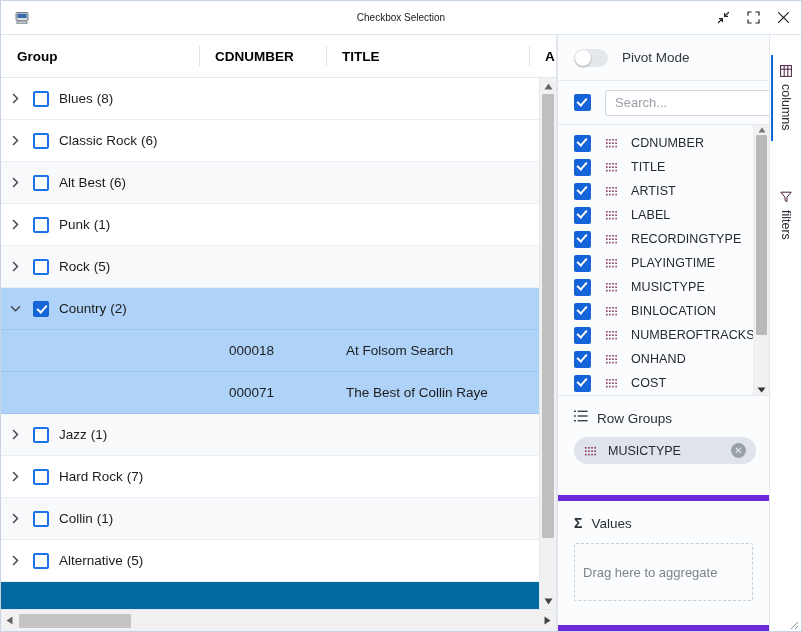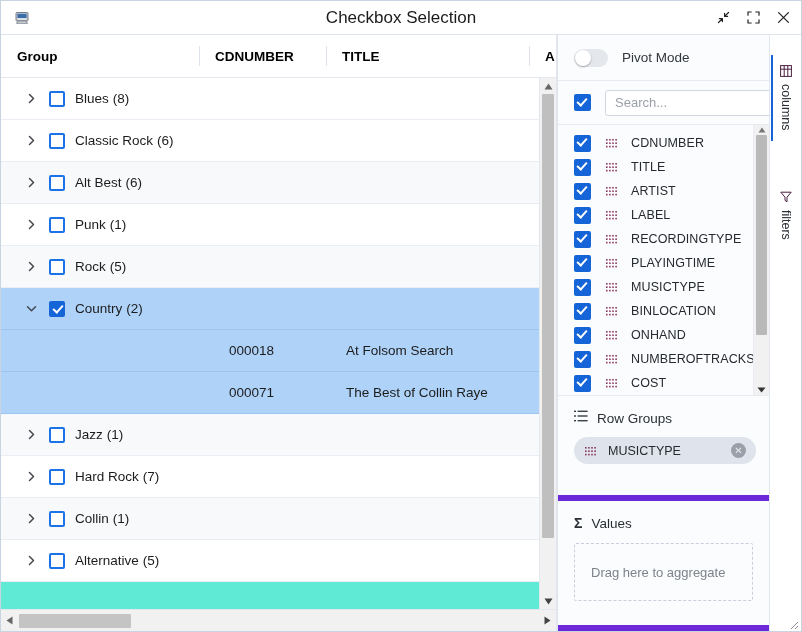--- a/index.html
+++ b/index.html
@@ -28,41 +28,41 @@
   }
   .app-icon {
     width: 30px; height: 30px;
     margin-left: 6px;
     display: flex; align-items: center; justify-content: center;
   }
   .app-icon svg { display: block; }
   .title-text {
     position: absolute; left: 0; right: 0;
     text-align: center;
-    font-size: 17px; color: #1b1b1b;
+    font-size: 10px; color: #1b1b1b;
     pointer-events: none;
   }
   .win-btns {
     margin-left: auto; margin-right: 8px;
     display: flex; align-items: center; gap: 10px;
   }
   .win-btn {
     width: 20px; height: 20px;
     display: flex; align-items: center; justify-content: center;
     cursor: pointer; color: #222;
   }
 
   
   .body-area { flex: 1 1 auto; display: flex; position: relative; min-height: 0; }
 
   
   .grid-wrap {
     width: 556px; flex: 0 0 556px;
     display: flex; flex-direction: column;
-    background: #5eead4;
+    background: #0369a1;
     border-right: 1px solid #e3e8ef;
     min-height: 0;
   }
   .grid-header {
     height: 43px; flex: 0 0 43px;
     display: flex; align-items: center;
     border-bottom: 1px solid #e3e8ef;
     background: #ffffff;
     position: relative;
   }
@@ -92,21 +92,21 @@
     display: flex; align-items: center;
     border-bottom: 1px solid #eaeef4;
     background: #ffffff;
     position: relative;
   }
   .row.alt { background: #f8f9fb; }
   .row.selected { background: #aed2f8; border-bottom-color: #9cc6f0; }
   .row-group-cell {
     width: 198px; flex: 0 0 198px;
     display: flex; align-items: center;
-    padding-left: 20px;
+    padding-left: 4px;
   }
   .expander {
     width: 20px; height: 20px;
     display: flex; align-items: center; justify-content: center;
     cursor: pointer; color: #43474d;
     flex: 0 0 20px;
   }
   .chk {
     width: 16px; height: 16px;
     border: 2px solid #1a73e8;
@@ -289,21 +289,21 @@
   .chip-x {
     width: 15px; height: 15px; border-radius: 50%;
     background: #9aa0aa; color: #e8eaee;
     display: flex; align-items: center; justify-content: center;
     font-size: 10px; line-height: 1; cursor: pointer; margin-right: 4px;
   }
   .drop-zone {
     margin-top: 12px; height: 58px;
     border: 1px dashed #c9ceda; border-radius: 2px;
     display: flex; align-items: center;
-    padding-left: 16px;
+    padding-left: 8px;
     font-size: 13px; color: #7e838c;
   }
 
   
   .side-tabs {
     width: 32px; flex: 0 0 32px;
     background: #ffffff;
     border-left: 1px solid #e2e7ef;
     display: flex; flex-direction: column;
     align-items: center;
@@ -767,44 +767,44 @@
                     <rect x="3.1" y="3.4" width="1.6" height="1.6"></rect>
                     <rect x="6.2" y="3.4" width="1.6" height="1.6"></rect>
                     <rect x="9.3" y="3.4" width="1.6" height="1.6"></rect>
                     <rect x="0" y="6.8" width="1.6" height="1.6"></rect>
                     <rect x="3.1" y="6.8" width="1.6" height="1.6"></rect>
                     <rect x="6.2" y="6.8" width="1.6" height="1.6"></rect>
                     <rect x="9.3" y="6.8" width="1.6" height="1.6"></rect>
                   </g>
                 </svg>
             </span>
+            <span class="col-name">NUMBEROFTRACKS</span>
+          </div>
+
+          <div class="col-item">
+            <span class="chk-sq"></span>
+            <span class="drag-dots">
+              <svg width="11" height="9" viewBox="0 0 11 9">
+                  <g fill="#8b3a62">
+                    <rect x="0" y="0" width="1.6" height="1.6"></rect>
+                    <rect x="3.1" y="0" width="1.6" height="1.6"></rect>
+                    <rect x="6.2" y="0" width="1.6" height="1.6"></rect>
+                    <rect x="9.3" y="0" width="1.6" height="1.6"></rect>
+                    <rect x="0" y="3.4" width="1.6" height="1.6"></rect>
+                    <rect x="3.1" y="3.4" width="1.6" height="1.6"></rect>
+                    <rect x="6.2" y="3.4" width="1.6" height="1.6"></rect>
+                    <rect x="9.3" y="3.4" width="1.6" height="1.6"></rect>
+                    <rect x="0" y="6.8" width="1.6" height="1.6"></rect>
+                    <rect x="3.1" y="6.8" width="1.6" height="1.6"></rect>
+                    <rect x="6.2" y="6.8" width="1.6" height="1.6"></rect>
+                    <rect x="9.3" y="6.8" width="1.6" height="1.6"></rect>
+                  </g>
+                </svg>
+            </span>
             <span class="col-name">ONHAND</span>
-          </div>
-
-          <div class="col-item">
-            <span class="chk-sq"></span>
-            <span class="drag-dots">
-              <svg width="11" height="9" viewBox="0 0 11 9">
-                  <g fill="#8b3a62">
-                    <rect x="0" y="0" width="1.6" height="1.6"></rect>
-                    <rect x="3.1" y="0" width="1.6" height="1.6"></rect>
-                    <rect x="6.2" y="0" width="1.6" height="1.6"></rect>
-                    <rect x="9.3" y="0" width="1.6" height="1.6"></rect>
-                    <rect x="0" y="3.4" width="1.6" height="1.6"></rect>
-                    <rect x="3.1" y="3.4" width="1.6" height="1.6"></rect>
-                    <rect x="6.2" y="3.4" width="1.6" height="1.6"></rect>
-                    <rect x="9.3" y="3.4" width="1.6" height="1.6"></rect>
-                    <rect x="0" y="6.8" width="1.6" height="1.6"></rect>
-                    <rect x="3.1" y="6.8" width="1.6" height="1.6"></rect>
-                    <rect x="6.2" y="6.8" width="1.6" height="1.6"></rect>
-                    <rect x="9.3" y="6.8" width="1.6" height="1.6"></rect>
-                  </g>
-                </svg>
-            </span>
-            <span class="col-name">NUMBEROFTRACKS</span>
           </div>
 
           <div class="col-item">
             <span class="chk-sq"></span>
             <span class="drag-dots">
               <svg width="11" height="9" viewBox="0 0 11 9">
                   <g fill="#8b3a62">
                     <rect x="0" y="0" width="1.6" height="1.6"></rect>
                     <rect x="3.1" y="0" width="1.6" height="1.6"></rect>
                     <rect x="6.2" y="0" width="1.6" height="1.6"></rect>

